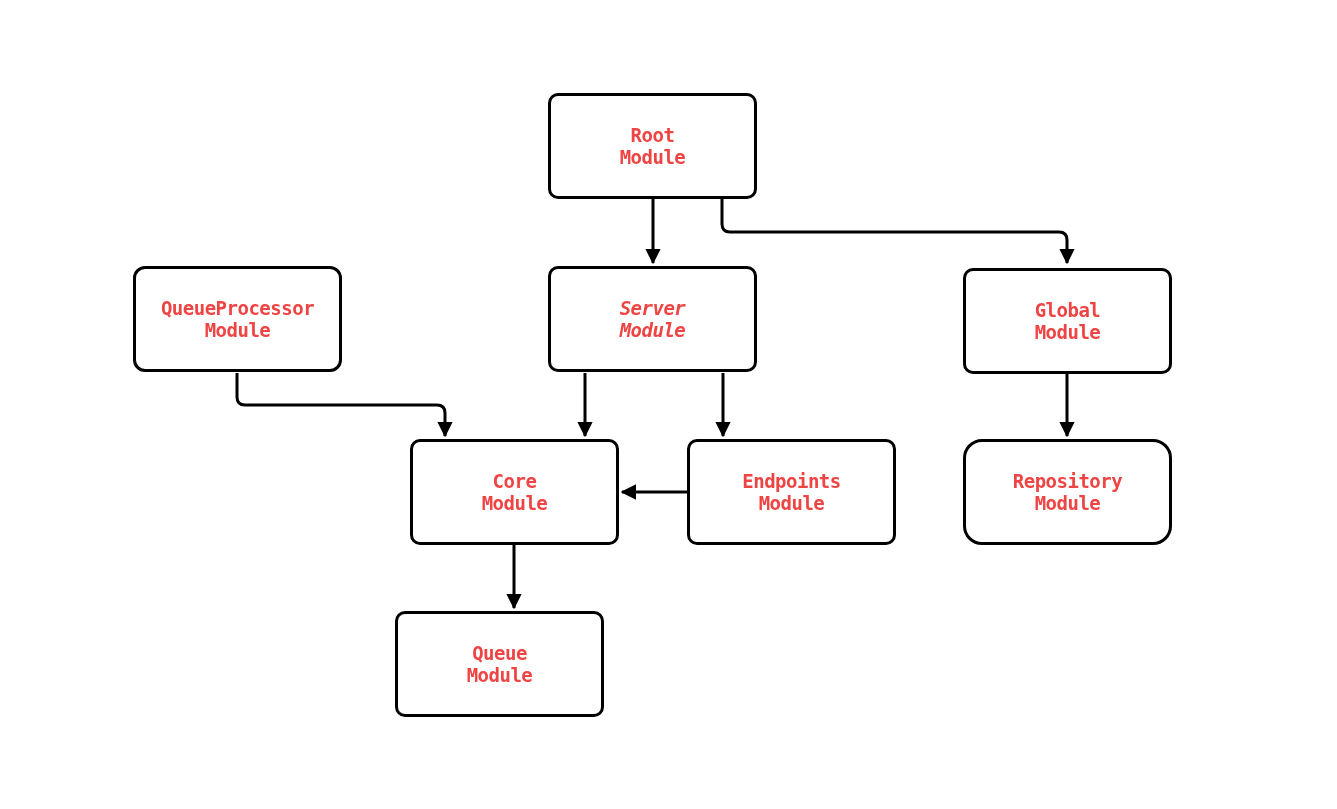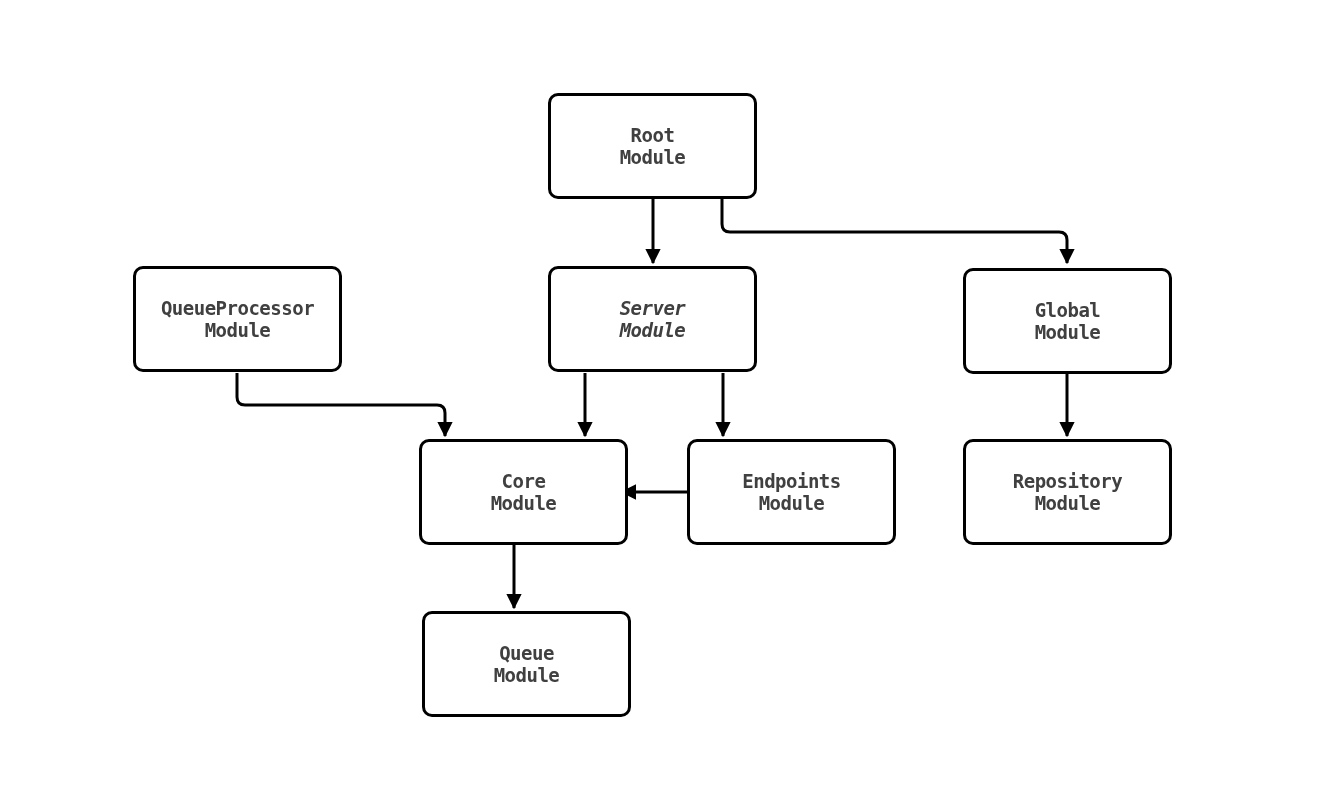--- a/index.html
+++ b/index.html
@@ -37,33 +37,33 @@
     border-radius: 10px;
     background: #ffffff;
     display: flex;
     align-items: center;
     justify-content: center;
   }
   .node-label {
     font-size: 19px;
     font-weight: bold;
     line-height: 22px;
-    color: #404040;
+    color: #ef4444;
     text-align: center;
     white-space: pre-line;
     letter-spacing: -0.5px;
   }
   .node-root            { left: 548px; top: 93px; }
-  .node-queue-processor { left: 133px; top: 266px; }
+  .node-queue-processor { left: 133px; top: 266px; border-radius: 12px; }
   .node-server          { left: 548px; top: 266px; font-style: italic; }
   .node-global          { left: 963px; top: 268px; }
-  .node-core            { left: 410px; top: 439px; margin-left: 9px; }
+  .node-core            { left: 410px; top: 439px; }
   .node-endpoints       { left: 687px; top: 439px; align-items: center; }
-  .node-repository      { left: 963px; top: 439px; }
-  .node-queue           { left: 422px; top: 611px; }
+  .node-repository      { left: 963px; top: 439px; border-radius: 19px; }
+  .node-queue           { left: 395px; top: 611px; }
 </style>
 </head>
 <body>
 
 <div class="canvas">
 
   <svg class="edges-layer" viewBox="0 0 1337 809" xmlns="http://www.w3.org/2000/svg" aria-hidden="true">
     <defs>
       <marker id="arrowhead" viewBox="0 0 12 12" refX="11" refY="6" markerWidth="5.2" markerHeight="5.2" markerUnits="strokeWidth" orient="auto">
         <path d="M0,0 L12,6 L0,12 Z" fill="#000000"></path>

